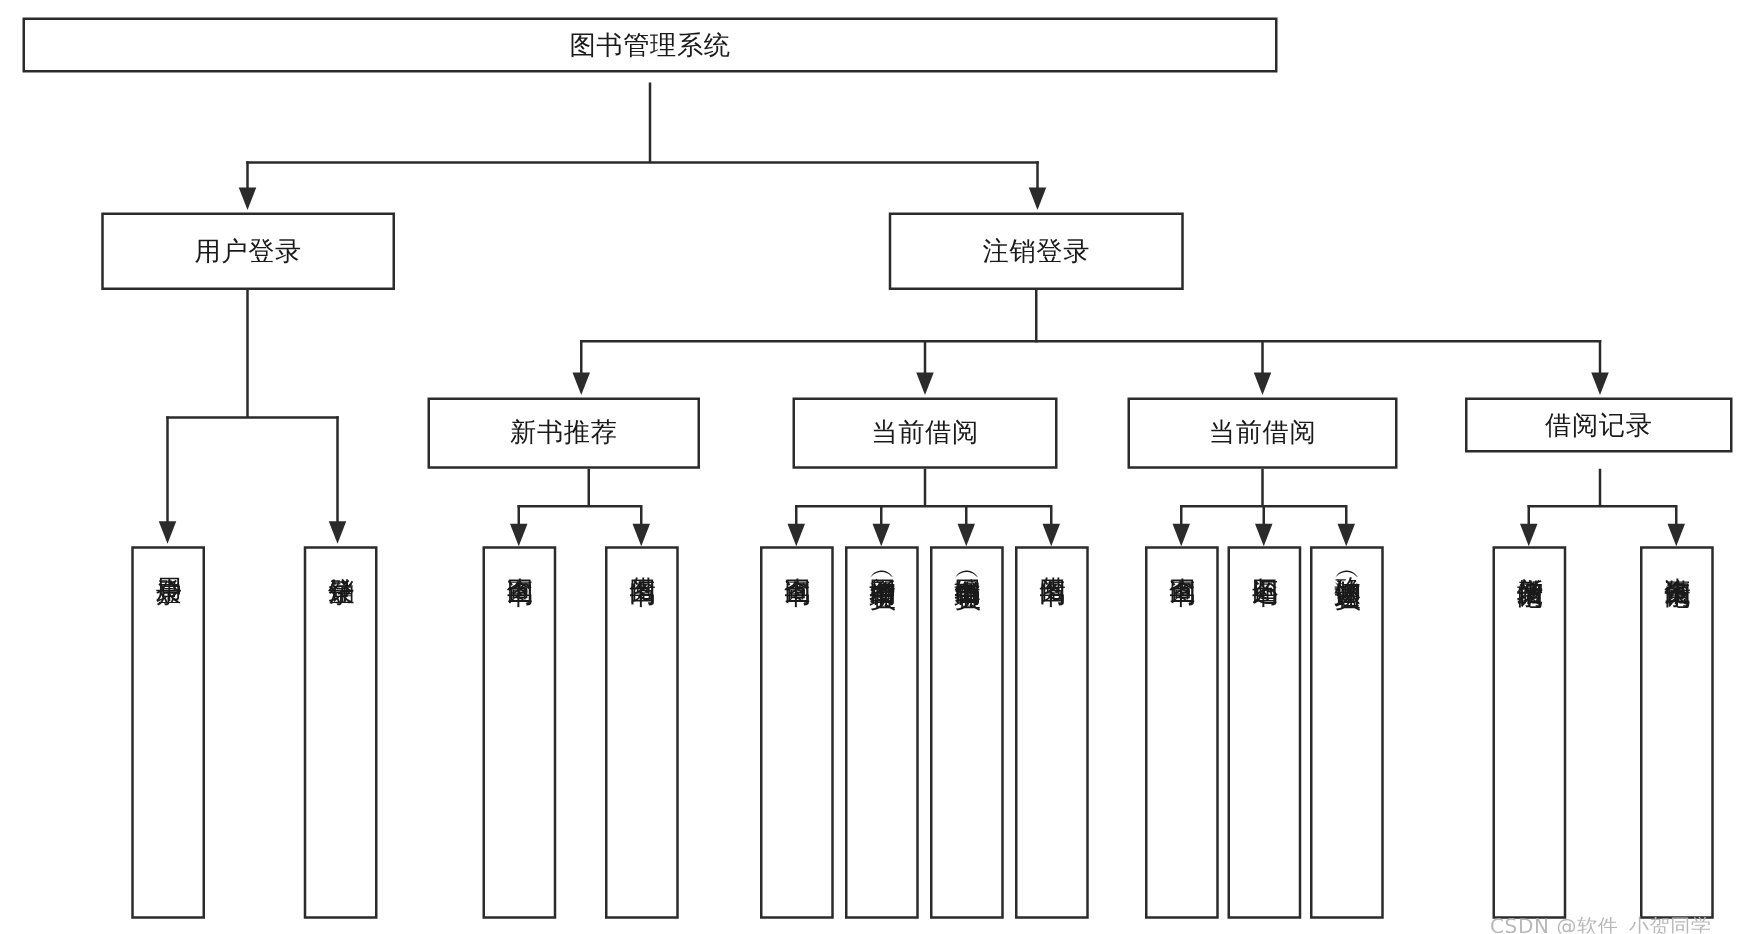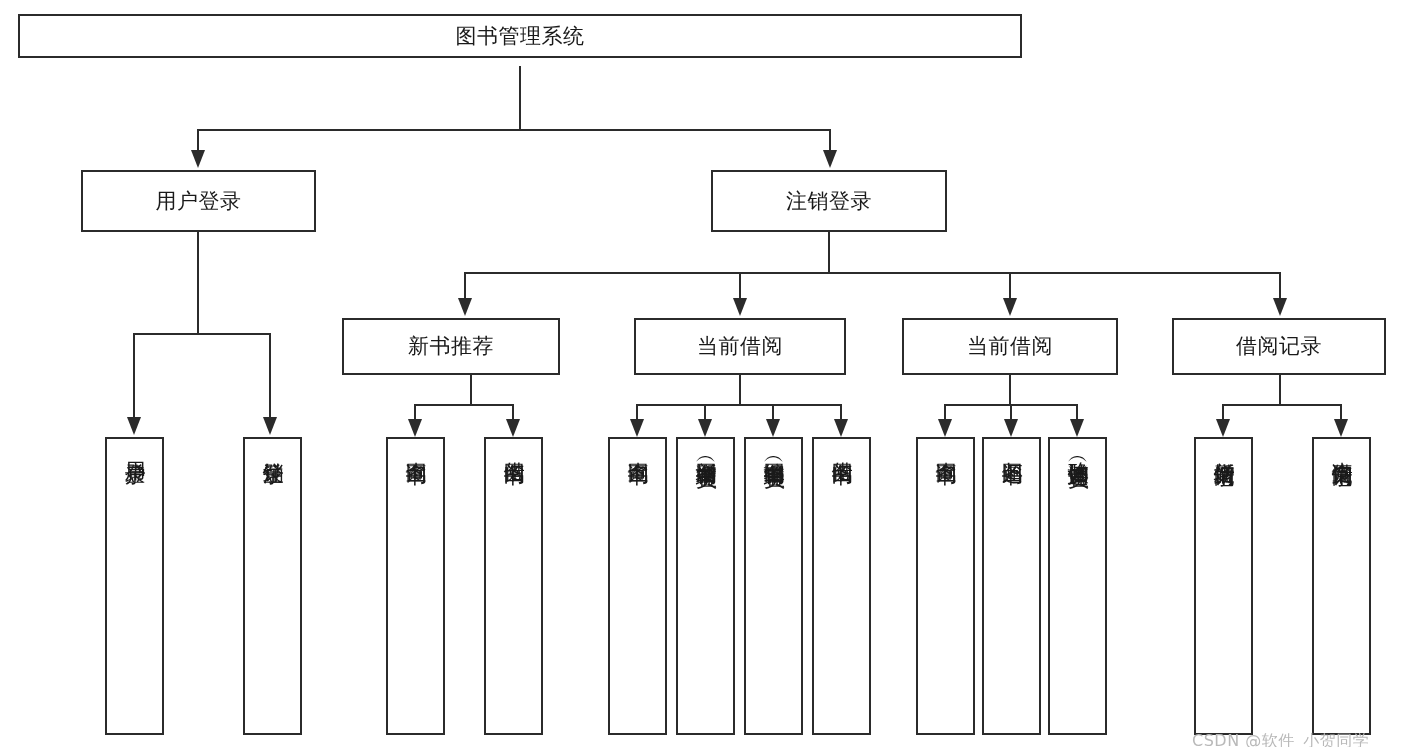--- a/index.html
+++ b/index.html
@@ -125,21 +125,21 @@
 
   <div class="node" style="left:342px; top:318px; width:218px; height:57px;">
     <span class="node-label">新书推荐</span>
   </div>
   <div class="node" style="left:634px; top:318px; width:212px; height:57px;">
     <span class="node-label">当前借阅</span>
   </div>
   <div class="node" style="left:902px; top:318px; width:216px; height:57px;">
     <span class="node-label">当前借阅</span>
   </div>
-  <div class="node" style="left:1172px; top:318px; width:214px; height:57px;">
+  <div class="node" style="left:1172px; top:318px; width:214px; height:44px;">
     <span class="node-label">借阅记录</span>
   </div>
 
   <div class="seg v" style="left:470px; top:375px; width:2px; height:30px;"></div>
   <div class="seg h" style="left:414px; top:404px; width:99px; height:2px;"></div>
   <div class="seg v" style="left:414px; top:404px; width:2px; height:17px;"></div>
   <div class="arrow" style="left:408px; top:419px;"></div>
   <div class="seg v" style="left:512px; top:404px; width:2px; height:17px;"></div>
   <div class="arrow" style="left:506px; top:419px;"></div>
 

